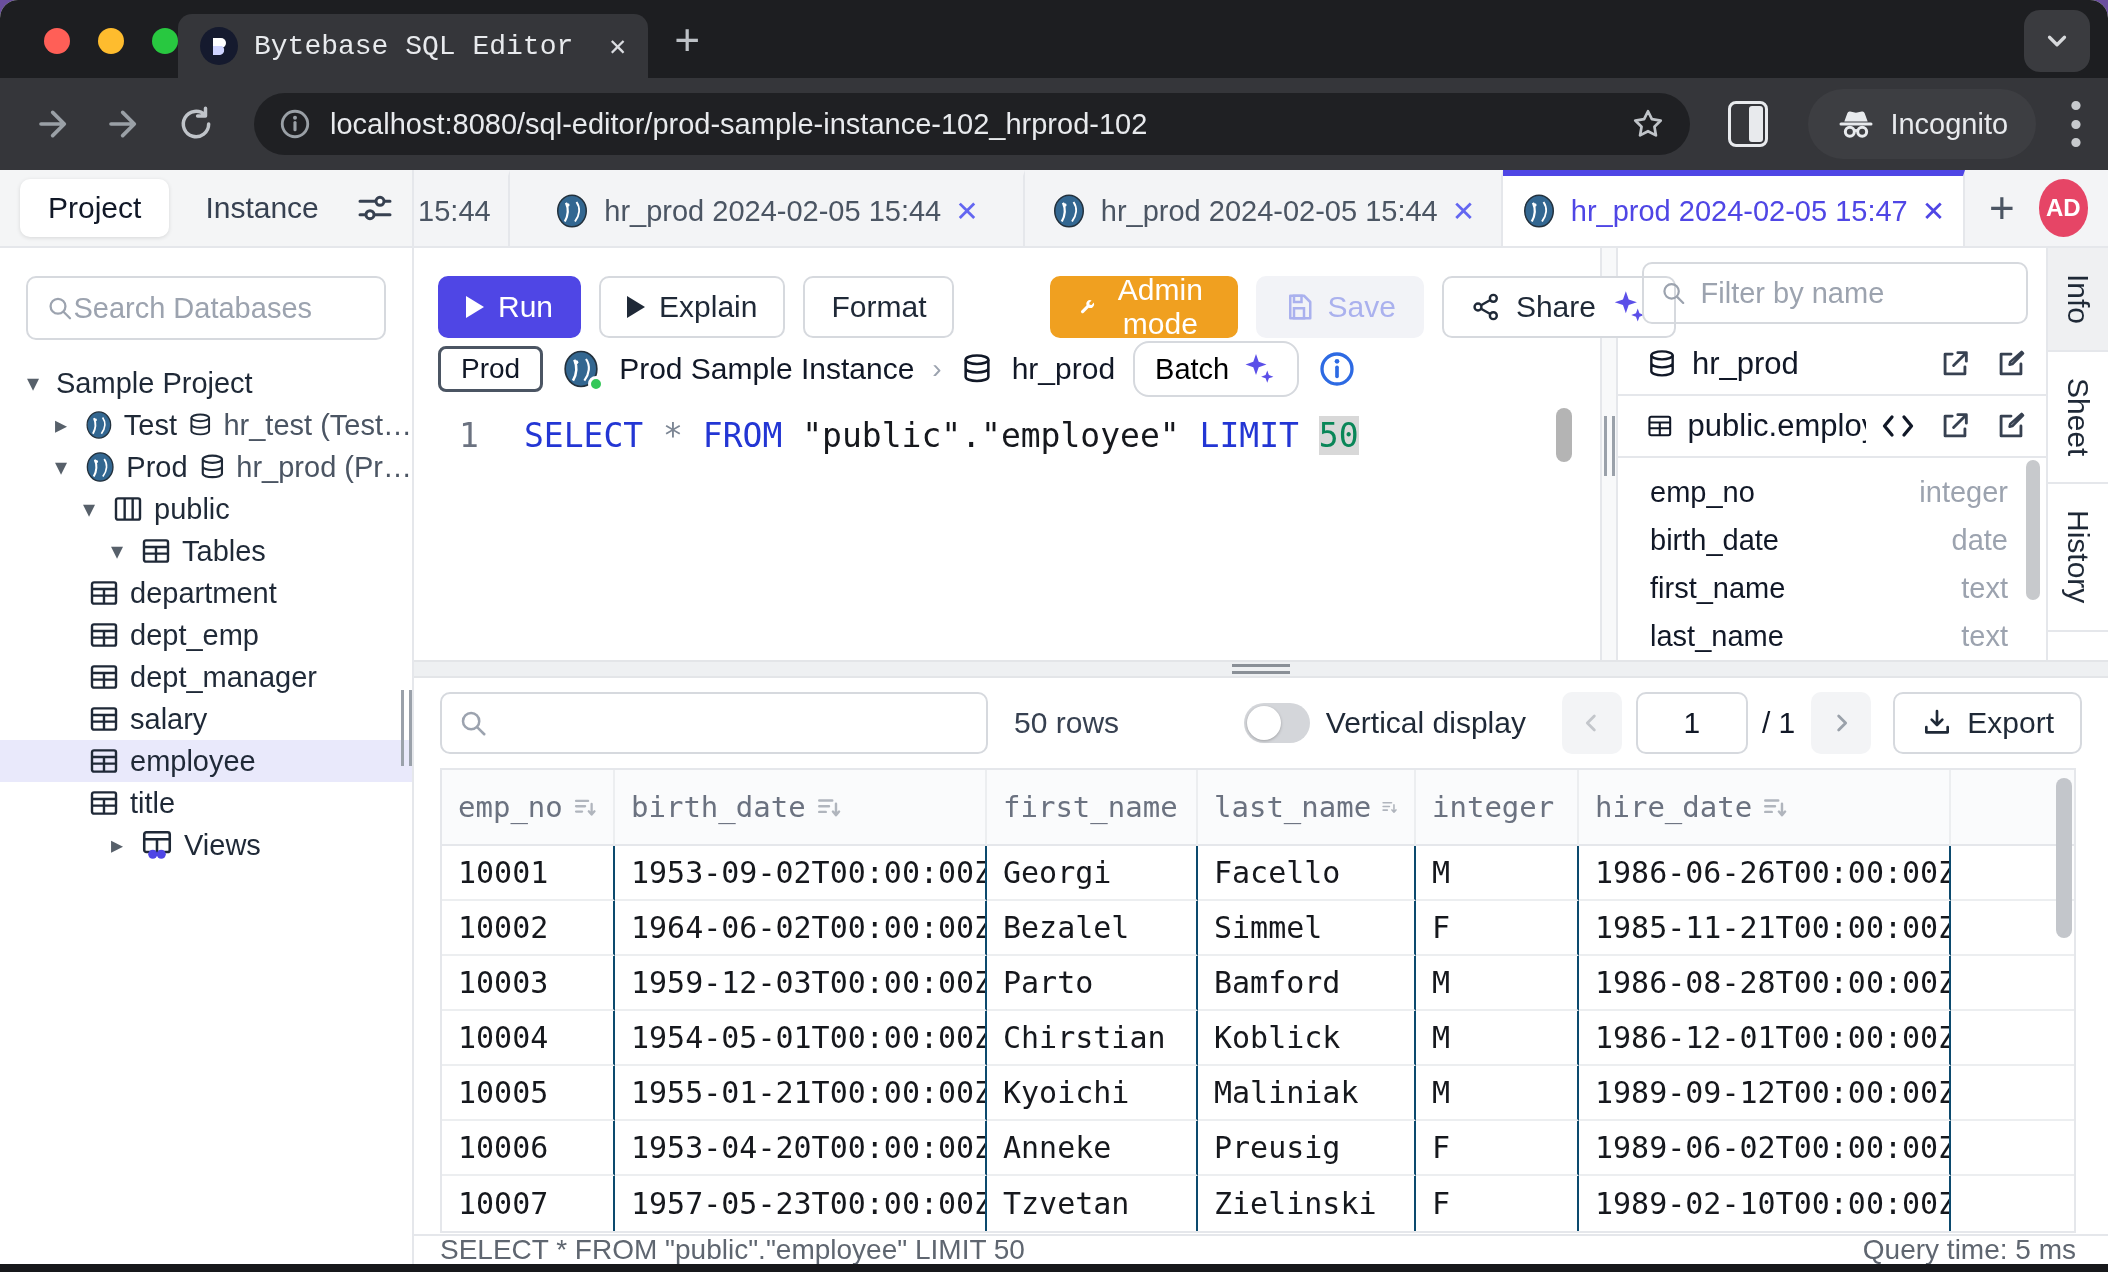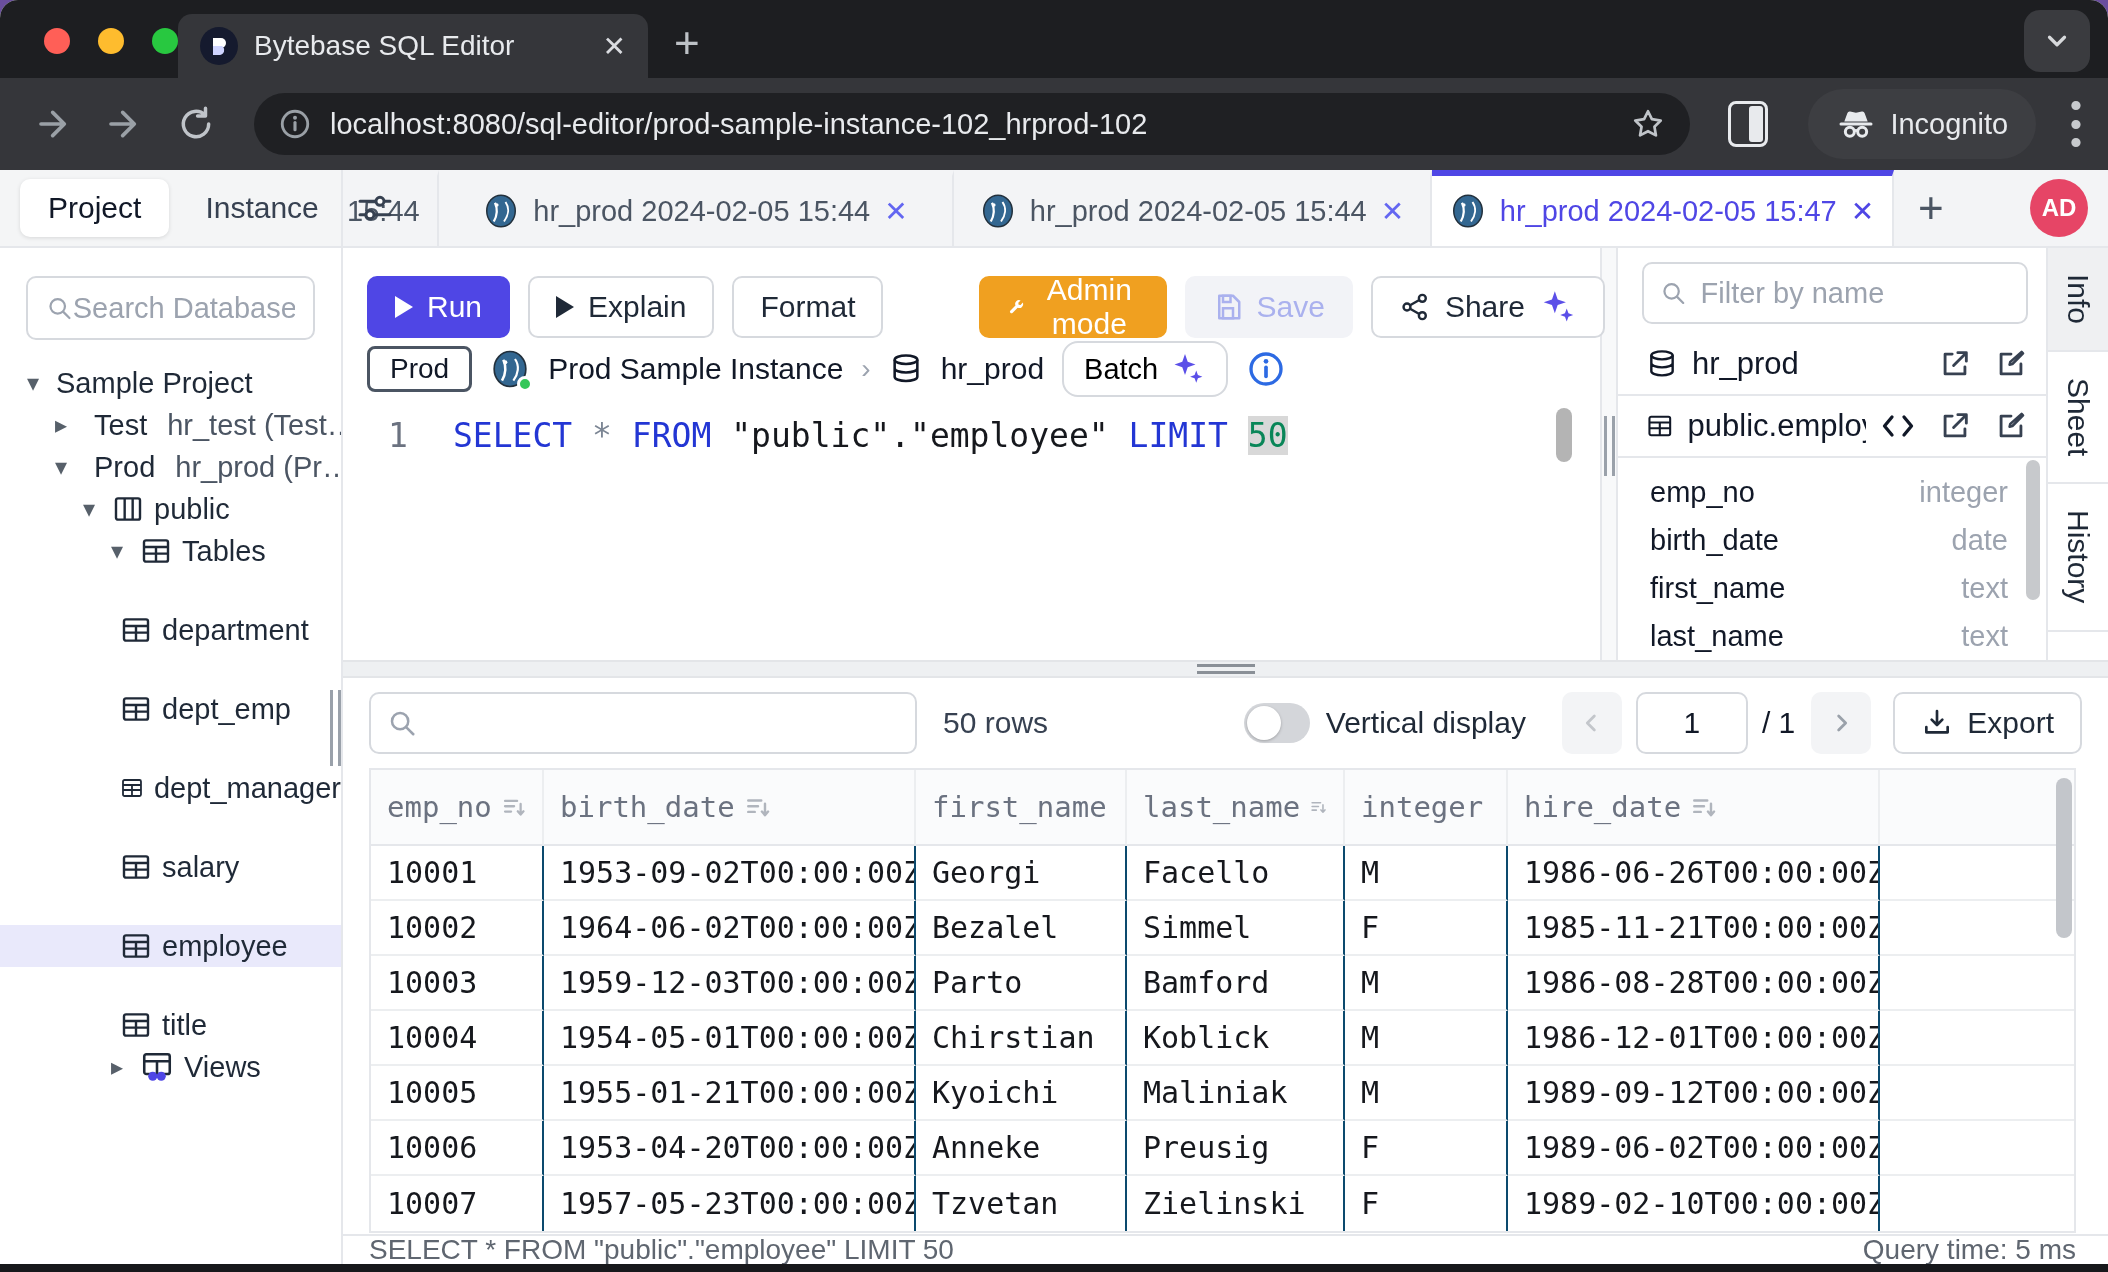--- a/index.html
+++ b/index.html
@@ -1,21 +1,21 @@
 <!DOCTYPE html>
 <html><head>
 <meta charset="utf-8">
 <style>
   * { margin:0; padding:0; box-sizing:border-box; }
   html,body { width:2108px; height:1272px; overflow:hidden; }
   body { background:#6a4e9e; font-family:"Liberation Sans", sans-serif; }
   .window { width:2108px; height:1272px; border-radius:18px 18px 0 0; overflow:hidden; display:flex; flex-direction:column; background:#fff; }
 
   
-  .tabstrip { height:78px; background:#1d1e21; display:flex; align-items:flex-end; position:relative; flex:none; }
+  .tabstrip { height:78px; background:#1d1e21; display:flex; align-items:flex-end; position:relative; flex:none;font-family:Liberation Mono, monospace; }
   .lights { position:absolute; left:44px; top:28px; display:flex; gap:28px; }
   .light { width:26px; height:26px; border-radius:50%; }
   .l-red{background:#ff5f57;} .l-yellow{background:#febc2e;} .l-green{background:#28c840;}
   .btab { margin-left:178px; width:470px; height:64px; background:#35363a; border-radius:14px 14px 0 0; display:flex; align-items:center; padding:0 22px; gap:16px; }
   .btab-title { color:#e8eaed; font-size:28px; flex:1; white-space:nowrap; overflow:hidden; }
   .btab-close { color:#dadce0; font-size:28px; cursor:default; }
   .favicon { width:38px; height:38px; border-radius:50%; background:#151a2e; display:flex; align-items:center; justify-content:center; flex:none; }
   .newtab { color:#bdc1c6; font-size:44px; font-weight:300; margin:0 0 10px 26px; }
   .chrome-chevron { position:absolute; right:18px; top:10px; width:66px; height:62px; background:#3a3b3f; border-radius:16px; display:flex; align-items:center; justify-content:center; }
 
@@ -24,32 +24,32 @@
   .urlbar { flex:1; max-width:1462px; height:62px; background:#1f2023; border-radius:31px; display:flex; align-items:center; padding:0 24px; gap:18px; margin-left:18px; }
   .url-text { color:#e8eaed; font-size:29px; flex:1; white-space:nowrap; overflow:hidden; }
   .panel-ic { width:40px; height:46px; border:3px solid #e8eaed; border-radius:8px; margin-left:28px; position:relative; }
   .panel-ic::after{ content:""; position:absolute; right:2px; top:2px; bottom:2px; width:14px; background:#e8eaed; border-radius:3px; }
   .incog { height:70px; background:#3d3e42; border-radius:35px; display:flex; align-items:center; gap:14px; padding:0 28px; margin-left:30px; }
   .incog-label { color:#e8eaed; font-size:29px; }
   .kebab { color:#c7cacd; font-size:34px; letter-spacing:0; margin-left:24px; line-height:0.55; text-align:center; }
 
   
   .app { flex:1; display:flex; background:#fff; min-height:0; }
-  .sidebar { width:343px; flex:none; border-right:2px solid #e5e7eb; display:flex; flex-direction:column; position:relative; background:#fff; }
+  .sidebar { width:414px; flex:none; border-right:2px solid #e5e7eb; display:flex; flex-direction:column; position:relative; background:#fff; }
   .sb-head { height:78px; background:#f4f5f6; border-bottom:2px solid #e5e7eb; display:flex; align-items:center; padding:0 20px; gap:8px; flex:none; }
   .sb-tab { font-size:30px; color:#374151; padding:12px 28px; border-radius:10px; }
   .sb-tab.active { background:#fff; color:#111827; box-shadow:0 1px 4px rgba(0,0,0,.12); }
   .sliders { margin-left:auto; }
   .sb-search { margin:28px 26px 6px 26px; height:64px; border:2px solid #d6d9de; border-radius:10px; display:flex; align-items:center; padding:0 18px; }
   .sb-search input, .f-input input, .r-search input { border:none; outline:none; font-size:29px; color:#374151; width:100%; background:transparent; font-family:"Liberation Sans",sans-serif; }
   .sb-search input::placeholder, .f-input input::placeholder, .r-search input::placeholder { color:#9ca3af; }
   .tree { padding-top:16px; font-size:29px; color:#1f2937; }
   .trow { height:42px; display:flex; align-items:center; gap:10px; white-space:nowrap; overflow:hidden; padding-left:20px; }
   .trow .caret { color:#57606a; font-size:24px; width:26px; flex:none; text-align:center; }
-  .ind1{padding-left:48px;} .ind2{padding-left:76px;} .ind3{padding-left:104px;} .ind4{padding-left:120px;margin-top:37px;}
+  .ind1{padding-left:48px;} .ind2{padding-left:76px;} .ind3{padding-left:104px;} .ind4{padding-left:88px;}
   .trow.selected { background:#e9e9fb; }
   .dim { color:#4b5563; }
   .sb-resize { position:absolute; right:-2px; top:520px; width:16px; height:76px; display:flex; gap:5px; justify-content:center; }
   .sb-resize i { width:3px; height:76px; background:#9aa1aa; }
 
   .main { flex:1; display:flex; flex-direction:column; min-width:0; }
 
   
   .etabs { height:78px; background:#f3f4f6; border-bottom:2px solid #e5e7eb; display:flex; align-items:stretch; flex:none; }
   .etab { display:flex; align-items:center; justify-content:center; gap:14px; border-right:2px solid #e5e7eb; color:#4b5563; font-size:29px; white-space:nowrap; overflow:hidden; border-top:6px solid transparent; }

